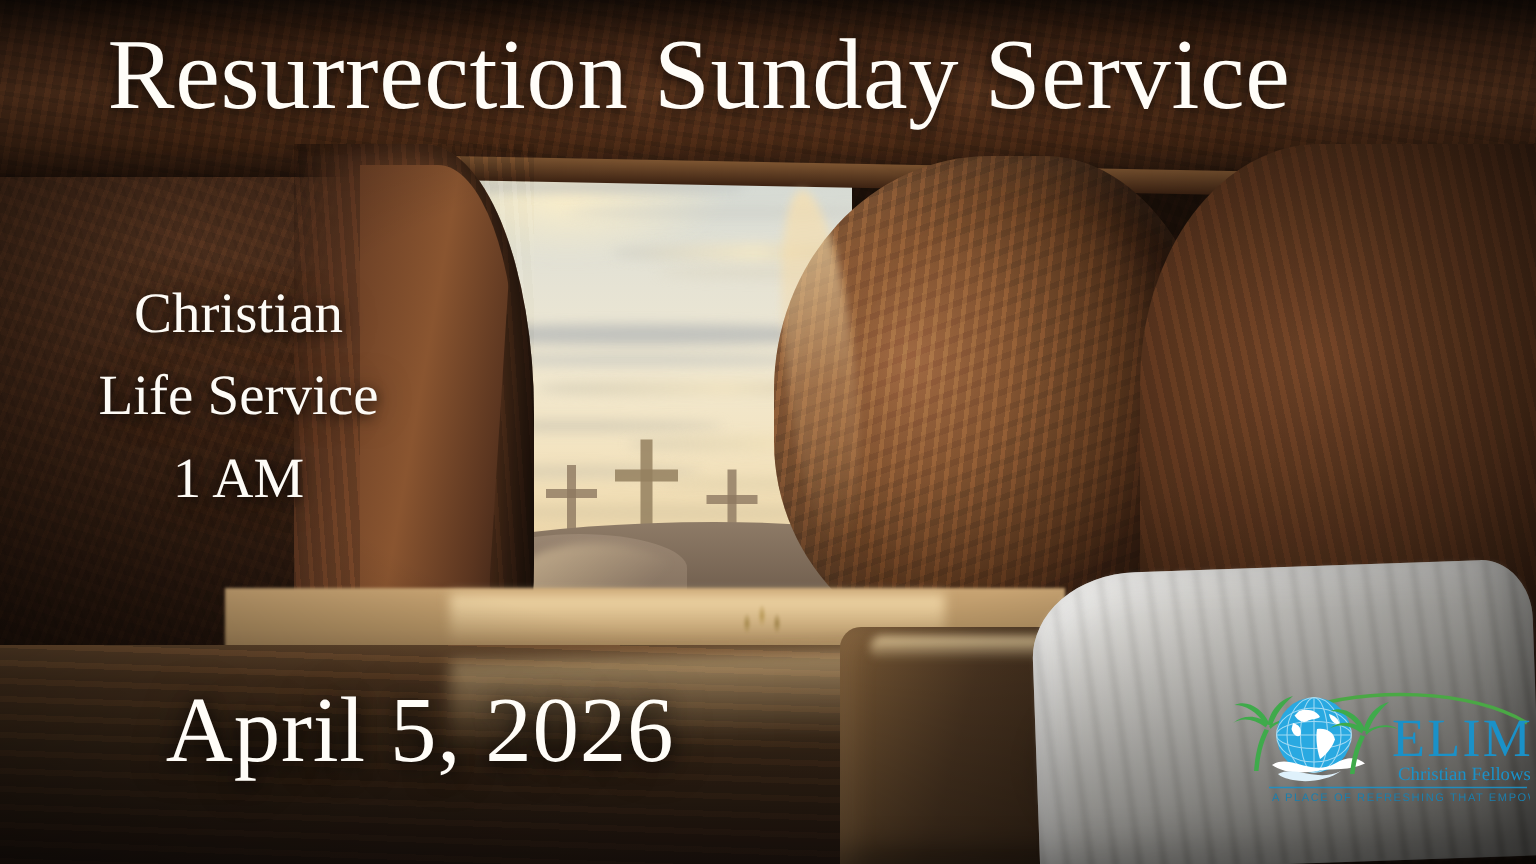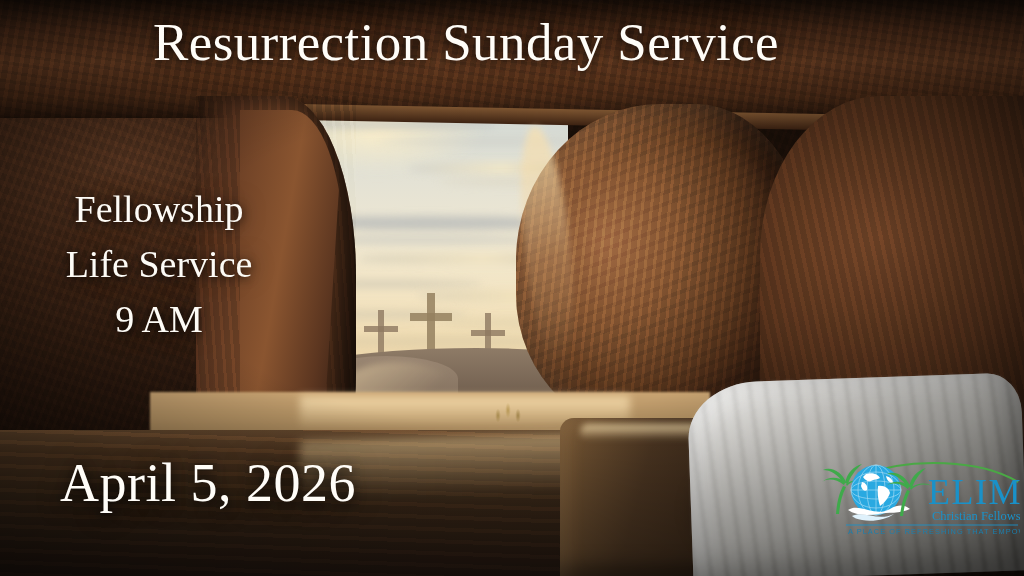--- a/index.html
+++ b/index.html
@@ -161,36 +161,36 @@
   .shroud-tail{position:absolute;left:716px;top:388px;width:120px;height:36px;
     background:linear-gradient(to right,#e6d9ba,#d2c6ab 50%,#b8ab90);
     border-radius:50%;transform:rotate(-8deg);filter:blur(.8px);
     box-shadow:inset 0 -6px 10px rgba(0,0,0,.2);}
   .shroud-shadow{position:absolute;left:680px;top:450px;width:120px;height:120px;
     background:radial-gradient(ellipse at center, rgba(0,0,0,.45), rgba(0,0,0,0) 70%);
     filter:blur(6px);}
 
   
   .title{position:absolute;left:0;top:14px;width:932px;text-align:center;
-    color:#fffdf8;font-size:53px;line-height:1.08;letter-spacing:.4px;
+    color:#fffdf8;font-size:67px;line-height:1.08;letter-spacing:.4px;
     font-family:"Liberation Serif",serif;
     text-shadow:0 2px 10px rgba(0,0,0,.75), 0 0 30px rgba(0,0,0,.55);}
 
   .block-left{position:absolute;left:14px;top:182px;width:290px;text-align:center;
     color:#fdfbf6;font-size:38px;line-height:1.45;
     font-family:"Liberation Serif",serif;
     text-shadow:0 2px 8px rgba(0,0,0,.8), 0 0 22px rgba(0,0,0,.6);}
 
   .block-right{position:absolute;left:620px;top:212px;width:388px;text-align:center;
     color:#fdfbf6;font-size:37px;line-height:1.5;
     font-family:"Liberation Serif",serif;
     text-shadow:0 2px 8px rgba(0,0,0,.8), 0 0 22px rgba(0,0,0,.6);}
 
-  .date{position:absolute;left:60px;top:456px;width:440px;text-align:left;
-    color:#fffdf8;font-size:54px;line-height:1;letter-spacing:.5px;
+  .date{position:absolute;left:60px;top:456px;width:440px;text-align:center;
+    color:#fffdf8;font-size:62px;line-height:1;letter-spacing:.5px;
     font-family:"Liberation Serif",serif;
     text-shadow:0 3px 12px rgba(0,0,0,.8), 0 0 26px rgba(0,0,0,.55);}
 
   
   .logo{position:absolute;left:822px;top:452px;width:198px;height:96px;}
   .logo-svg{display:block;width:198px;height:96px;}
 </style>
 </head>
 <body>
 
@@ -260,23 +260,23 @@
   <div class="shroud-tail"></div>
   <div class="shroud">
     <div class="shroud-folds"></div>
   </div>
 
   <div class="vign"></div>
 
   <div class="title">Resurrection Sunday Service</div>
 
   <div class="block-left">
-    <div>Fellowship</div>
+    <div>Christian</div>
     <div>Life Service</div>
-    <div>9 AM</div>
+    <div>1 AM</div>
   </div>
 
 
   <div class="date">April 5, 2026</div>
 
   <div class="logo">
     <svg class="logo-svg" viewBox="0 0 198 96">
 
       <path d="M36 24 C 90 4, 160 8, 196 30" fill="none" stroke="#4aa845" stroke-width="2.2"></path>
 

